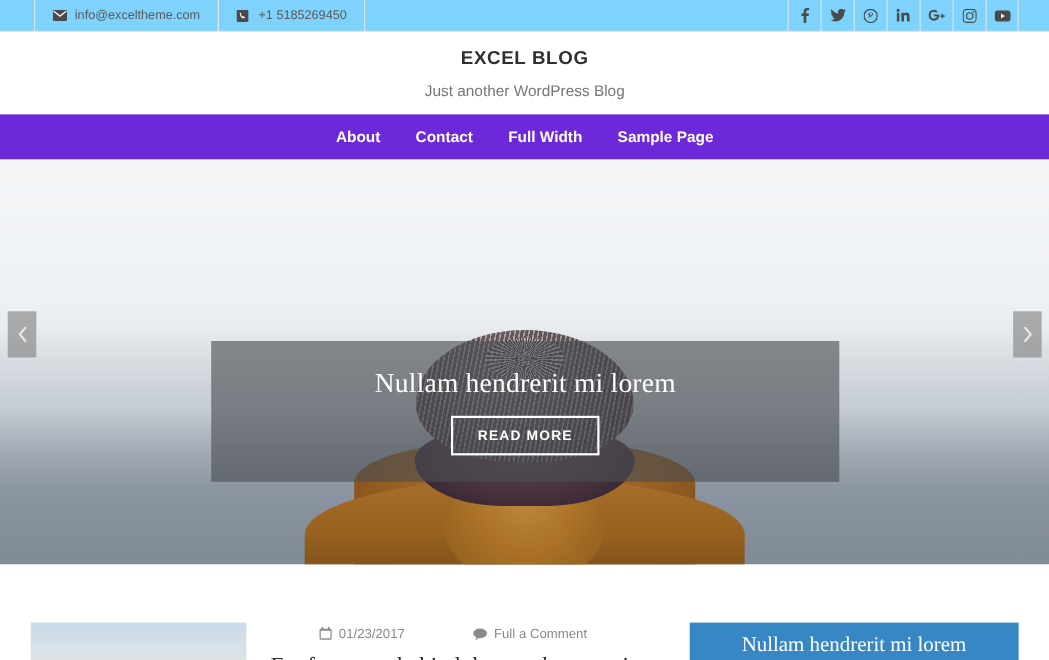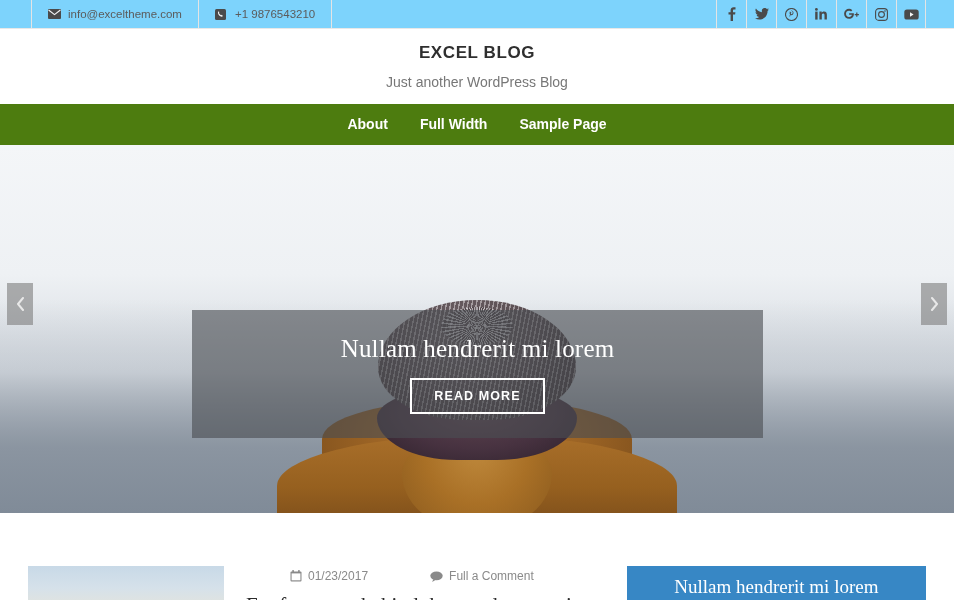--- a/index.html
+++ b/index.html
@@ -61,21 +61,21 @@
   }
   .site-desc {
     font-size: 14px;
     color: #777;
     margin-top: 11px;
   }
 
   
   .nav {
     height: 41px;
-    background: #4d7c0f;
+    background: #6d28d9;
     display: flex; align-items: center; justify-content: center;
   }
   .nav a {
     color: #ffffff;
     font-size: 14px;
     font-weight: bold;
     text-decoration: none;
     padding: 0 16px;
     line-height: 41px;
     white-space: nowrap;
@@ -257,21 +257,21 @@
       </span>
       <span>info@exceltheme.com</span>
     </div>
     <div class="tb-item">
       <span class="tb-ico">
         <svg width="11" height="11" viewBox="0 0 11 11">
             <rect x="0" y="0" width="11" height="11" rx="1.5" fill="#4a4a4a"></rect>
             <path d="M3 3 Q3 2.4 3.6 2.6 L4.4 3 L3.9 4 Q4.6 5.6 6 6.3 L7 5.8 L7.6 6.7 Q8 7.3 7.3 7.6 Q5.6 8 4.2 6.6 Q2.8 5.2 3 3 Z" fill="#f5f5f5"></path>
           </svg>
       </span>
-      <span>+1 9876543210</span>
+      <span>+1 5185269450</span>
     </div>
   </div>
 
   <div class="topbar-social">
     <a class="soc" href="#" aria-label="Facebook">
       <svg width="8" height="14" viewBox="0 0 8 14">
           <path d="M5 14V7.6h2.1l.3-2.4H5V3.6c0-.7.2-1.2 1.2-1.2h1.3V.3C7.3.2 6.5.2 5.6.2 3.8.2 2.6 1.3 2.6 3.3v1.9H.5v2.4h2.1V14H5z" fill="#4a4a4a"></path>
         </svg>
     </a>
     <a class="soc" href="#" aria-label="Twitter">
@@ -314,20 +314,21 @@
   </div>
 </div>
 
 <div class="branding">
   <div class="site-title">EXCEL BLOG</div>
   <div class="site-desc">Just another WordPress Blog</div>
 </div>
 
 <nav class="nav">
   <a href="#">About</a>
+  <a href="#">Contact</a>
   <a href="#">Full Width</a>
   <a href="#">Sample Page</a>
 </nav>
 
 <div class="slider">
   <div class="slide-photo">
     <div class="subject-body"></div>
     <div class="subject-shoulders"></div>
     <div class="subject-hood"></div>
     <div class="subject-collar"></div>

